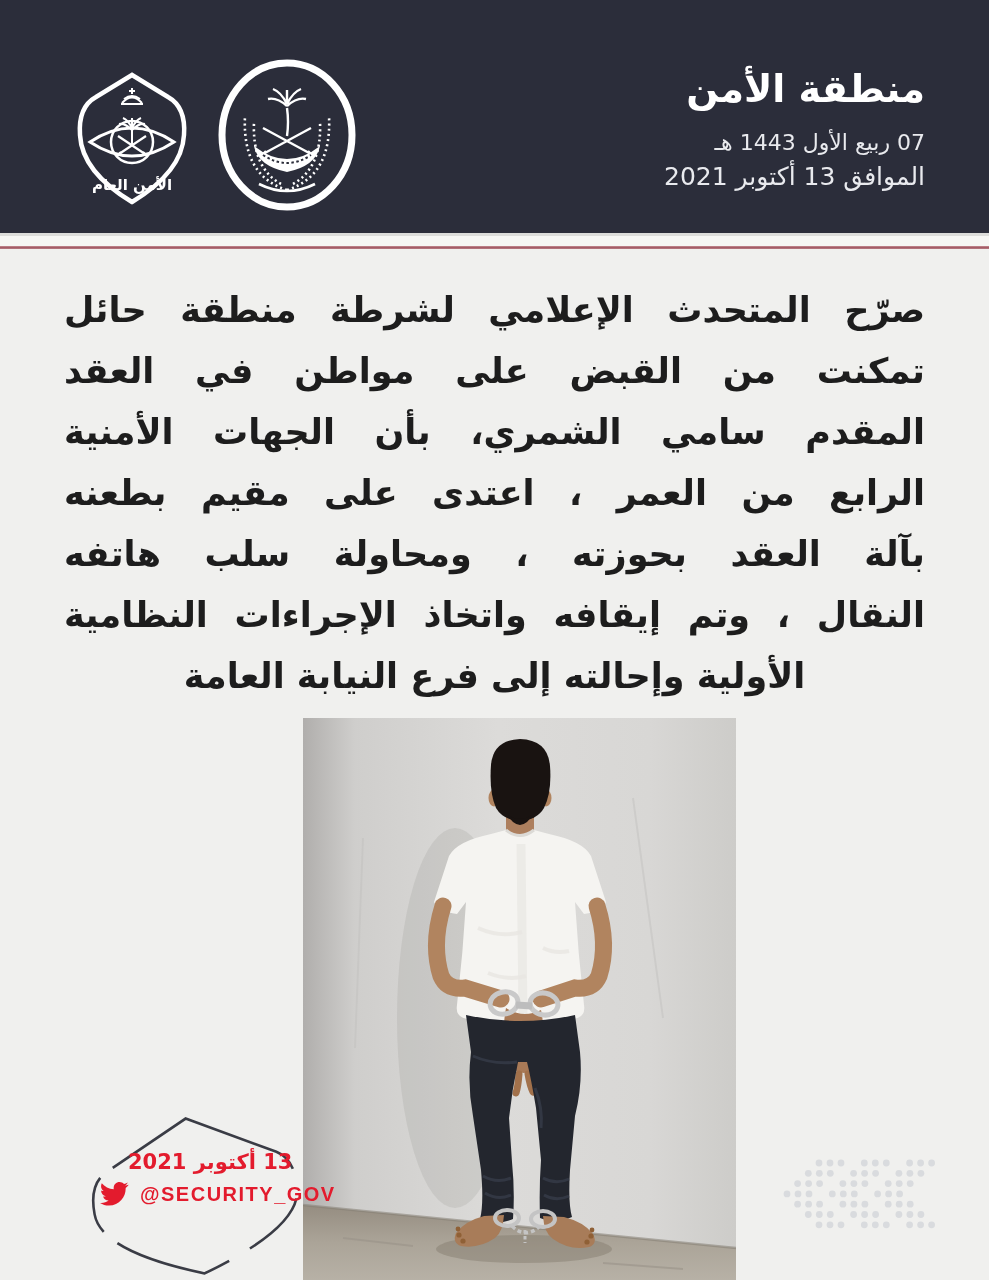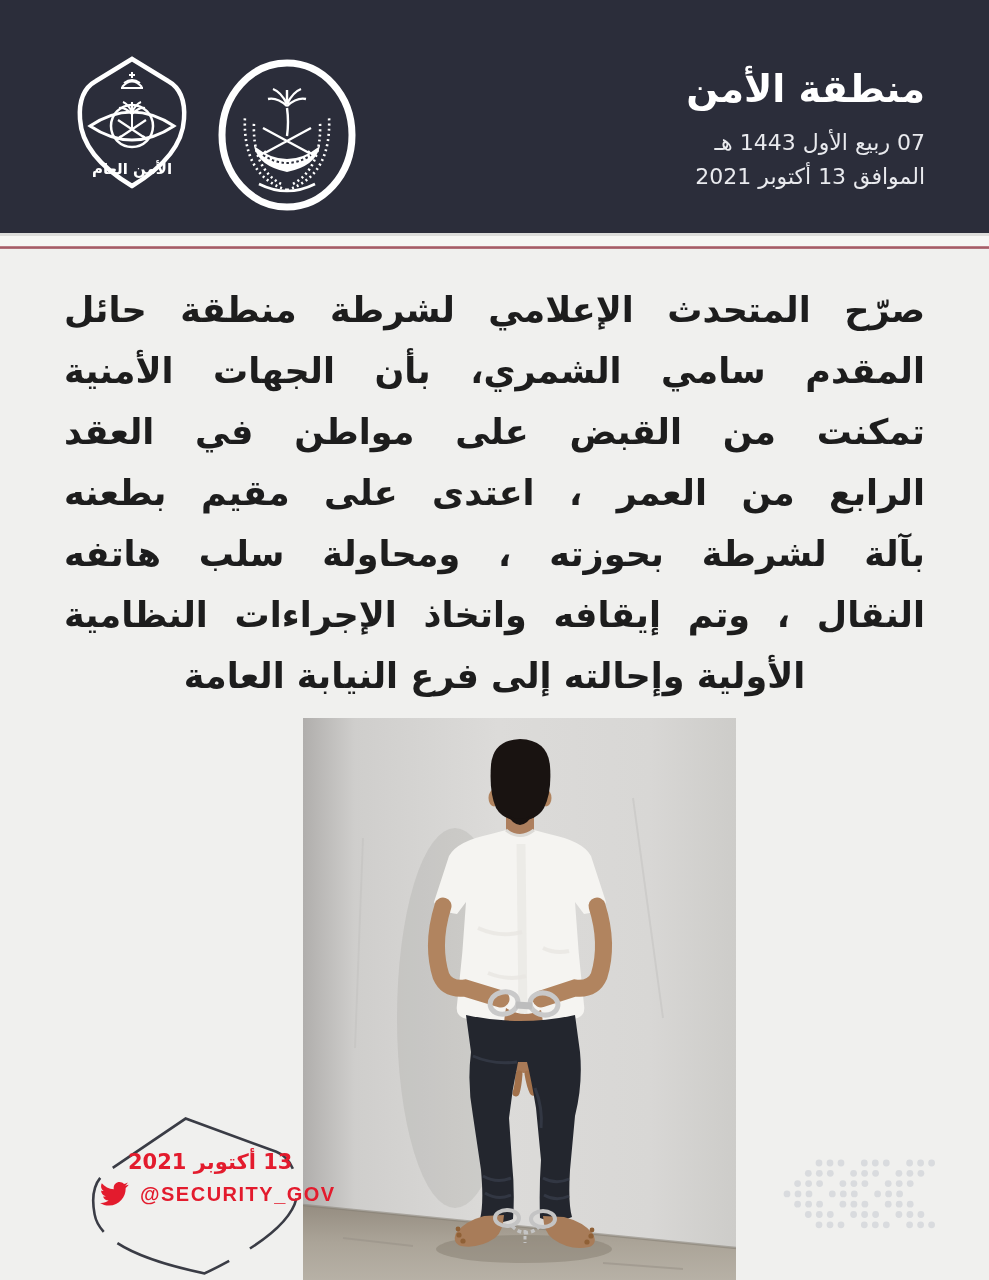--- a/index.html
+++ b/index.html
@@ -1,26 +1,26 @@
 <!DOCTYPE html>
 <html lang="ar"><head>
 <meta charset="utf-8">
 <style>
   html,body{margin:0;padding:0;}
   body{font-family:"DejaVu Sans",sans-serif;background:#888;}
   .page{position:relative;width:989px;height:1280px;background:#f0f0ee;overflow:hidden;margin:0 auto;}
 
   
   .header{position:absolute;left:0;top:0;width:989px;height:233px;background:#2b2d3a;}
-  .logo-ps{position:absolute;left:62px;top:52px;width:140px;height:142px;}
+  .logo-ps{position:absolute;left:62px;top:68px;width:140px;height:142px;}
   .logo-moi{position:absolute;left:214px;top:56px;width:146px;height:158px;}
   .header-text{position:absolute;right:64px;top:66px;text-align:right;direction:rtl;color:#fff;}
   .region-title{font-size:38px;font-weight:bold;letter-spacing:0;line-height:46px;}
   .header-date{font-size:22px;font-weight:400;color:#e9eaee;line-height:34px;margin-top:14px;}
-  .header-date2{font-size:22px;font-weight:400;color:#e9eaee;line-height:34px;}
+  .header-date2{font-size:25px;font-weight:400;color:#e9eaee;line-height:34px;}
 
   
   .divider-gap1{position:absolute;left:0;top:233px;width:989px;height:3px;background:#dcdcda;}
   .divider-gap2{position:absolute;left:0;top:236px;width:989px;height:10px;background:#f6f6f4;}
   .divider-red{position:absolute;left:0;top:246px;width:989px;height:3px;
                background:linear-gradient(#c8939a,#a25a64 45%,#b97c85);}
 
   
   .statement{position:absolute;right:64px;left:64px;top:280px;direction:rtl;color:#1d1d1d;}
   .stmt-line{font-size:35px;font-weight:bold;line-height:61px;white-space:nowrap;
@@ -116,24 +116,24 @@
       <div class="header-date2">الموافق 13 أكتوبر 2021</div>
     </div>
   </div>
 
   <div class="divider-gap1"></div>
   <div class="divider-gap2"></div>
   <div class="divider-red"></div>
 
   <div class="statement">
     <div class="stmt-line">صرّح المتحدث الإعلامي لشرطة منطقة حائل</div>
+    <div class="stmt-line">تمكنت من القبض على مواطن في العقد</div>
     <div class="stmt-line">المقدم سامي الشمري، بأن الجهات الأمنية</div>
-    <div class="stmt-line">تمكنت من القبض على مواطن في العقد</div>
     <div class="stmt-line">الرابع من العمر ، اعتدى على مقيم بطعنه</div>
-    <div class="stmt-line">بآلة لشرطة بحوزته ، ومحاولة سلب هاتفه</div>
+    <div class="stmt-line">بآلة العقد بحوزته ، ومحاولة سلب هاتفه</div>
     <div class="stmt-line">النقال ، وتم إيقافه واتخاذ الإجراءات النظامية</div>
     <div class="stmt-line center-last">الأولية وإحالته إلى فرع النيابة العامة</div>
   </div>
 
   <div class="photo">
     <svg viewBox="0 0 433 562" width="433" height="562">
       <defs>
         <linearGradient id="wallg" x1="0" y1="0" x2="1" y2="0">
           <stop offset="0" stop-color="#b0aeac"></stop>
           <stop offset="0.12" stop-color="#cfcecc"></stop>

